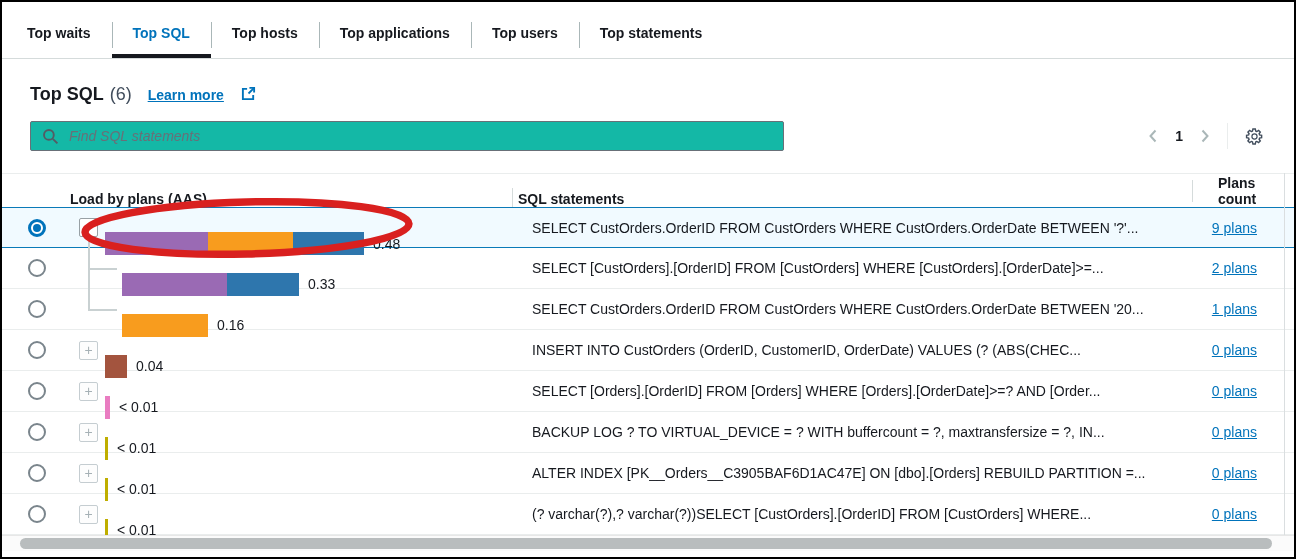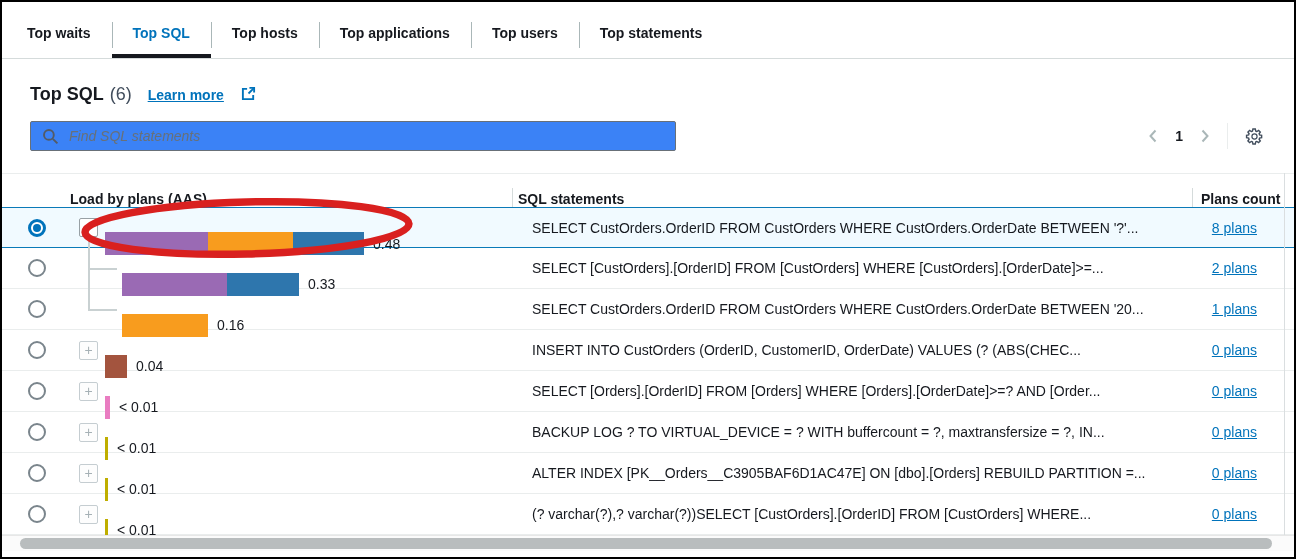--- a/index.html
+++ b/index.html
@@ -21,40 +21,40 @@
   
   .heading { margin:25px 0 0 28px; display:flex; align-items:center; }
   .title { font-size:18px; font-weight:700; }
   .count { font-size:18px; font-weight:400; color:#414d5c; margin-left:6px; }
   .learn { margin-left:16px; font-size:14px; font-weight:700; color:#0073bb;
            text-decoration:underline; cursor:pointer; display:inline-flex; align-items:center;gap:12px; }
   .ext-icon { margin-left:5px; display:inline-block; }
 
   
   .toolbar { margin:16px 28px 0 28px; display:flex; align-items:center; }
-  .search { position:relative; width:646px; height:30px; border:1px solid #687078;
-            border-radius:2px; background:#3b82f6; }
+  .search { position:relative; width:754px; height:30px; border:1px solid #687078;
+            border-radius:2px; background:#14b8a6; }
   .search svg { position:absolute; left:11px; top:6px; }
   .search input { width:100%; height:100%; border:none; outline:none; background:transparent;
             font-family:"Liberation Sans",sans-serif; font-size:14px; font-style:italic;
             color:#16191f; padding-left:38px; }
   .search input::placeholder { color:#687078; font-style:italic; }
   .pager { margin-left:auto; display:flex; align-items:center; gap:15px; }
   .pgbtn { background:none; border:none; cursor:pointer; padding:2px; line-height:0; }
   .page-num { font-size:14px; font-weight:700; }
   .pager-divider { width:1px; height:26px; background:#eaeded; }
   .gearbtn { background:none; border:none; cursor:pointer; line-height:0; padding:2px; }
 
   
   .table { margin-top:22px; position:relative; }
   .thead { display:flex; align-items:flex-end; height:34px; border-top:1px solid #eaeded;
            font-size:14px; font-weight:700; }
   .col-load { width:510px; padding-left:68px; }
   .col-sql  { width:680px; padding-left:6px; position:relative; }
-  .col-plans{ flex:1; padding-left:9px; position:relative; }
+  .col-plans{ flex:1; padding-left:26px; position:relative; }
   .col-sql::before, .col-plans::before { content:""; position:absolute; left:0; top:50%;
            transform:translateY(-50%); width:1px; height:22px; background:#d5dbdb; }
 
   .tbody { position:relative; }
   .row { display:flex; align-items:center; height:41px; border-bottom:1px solid #eaeded;
          background:#fff; }
   .row.selected { background:#f1faff; border-top:1px solid #0a7ab8; border-bottom:1px solid #0a7ab8; }
   .cell-radio { width:70px; display:flex; justify-content:center; }
   .radio { width:18px; height:18px; border:2px solid #7a858c; border-radius:50%;
            background:#fff; cursor:pointer; display:inline-block; }
@@ -174,21 +174,21 @@
           <div class="cell-exp"><span class="expander minus">−</span></div>
           <div class="cell-load">
             <div class="bar">
               <div class="seg" style="width: 103px; background: rgb(154, 106, 180);"></div>
               <div class="seg" style="width: 85px; background: rgb(248, 156, 30);"></div>
               <div class="seg" style="width: 71px; background: rgb(46, 118, 173);"></div>
             </div>
             <span class="bar-value">0.48</span>
           </div>
           <div class="cell-sql"><a class="sql-link">SELECT CustOrders.OrderID FROM CustOrders WHERE CustOrders.OrderDate BETWEEN '?'...</a></div>
-          <div class="cell-plans"><a class="plans-link">8 plans</a></div>
+          <div class="cell-plans"><a class="plans-link">9 plans</a></div>
         </div>
         <div class="row">
           <div class="cell-radio">
             <span class="radio"></span>
           </div>
           <div class="cell-exp"></div>
           <div class="cell-load">
             <div class="bar indent">
               <div class="seg" style="width: 105px; background: rgb(154, 106, 180);"></div>
               <div class="seg" style="width: 72px; background: rgb(46, 118, 173);"></div>

